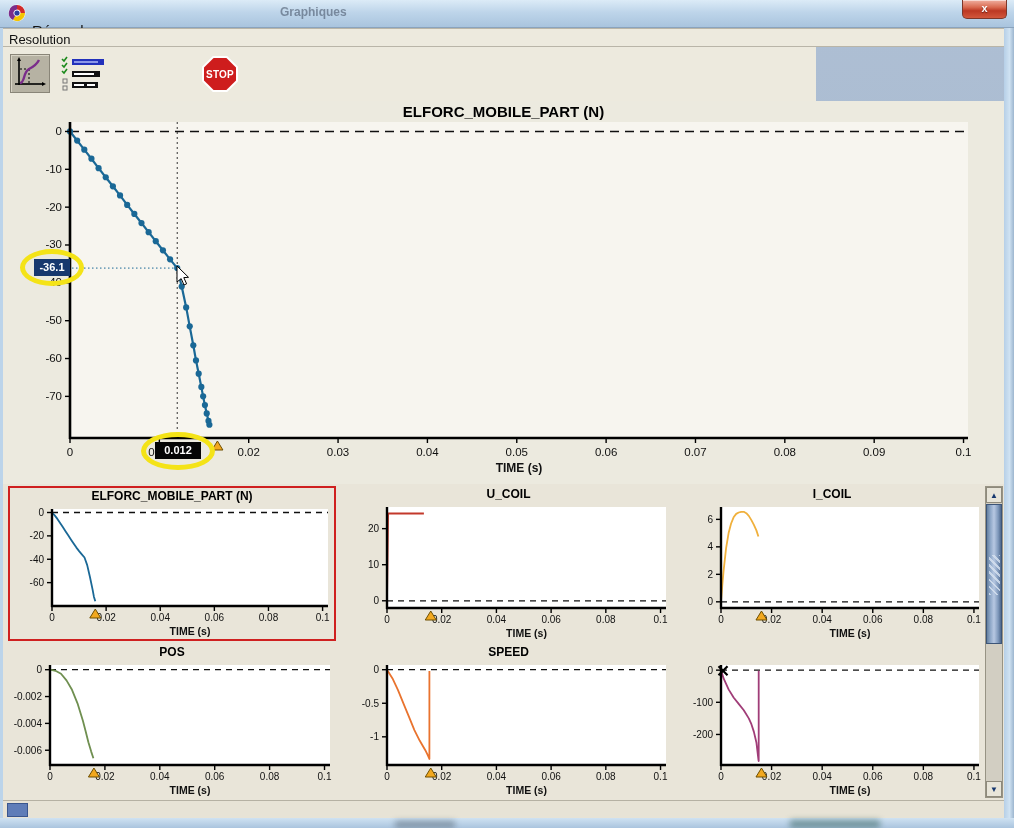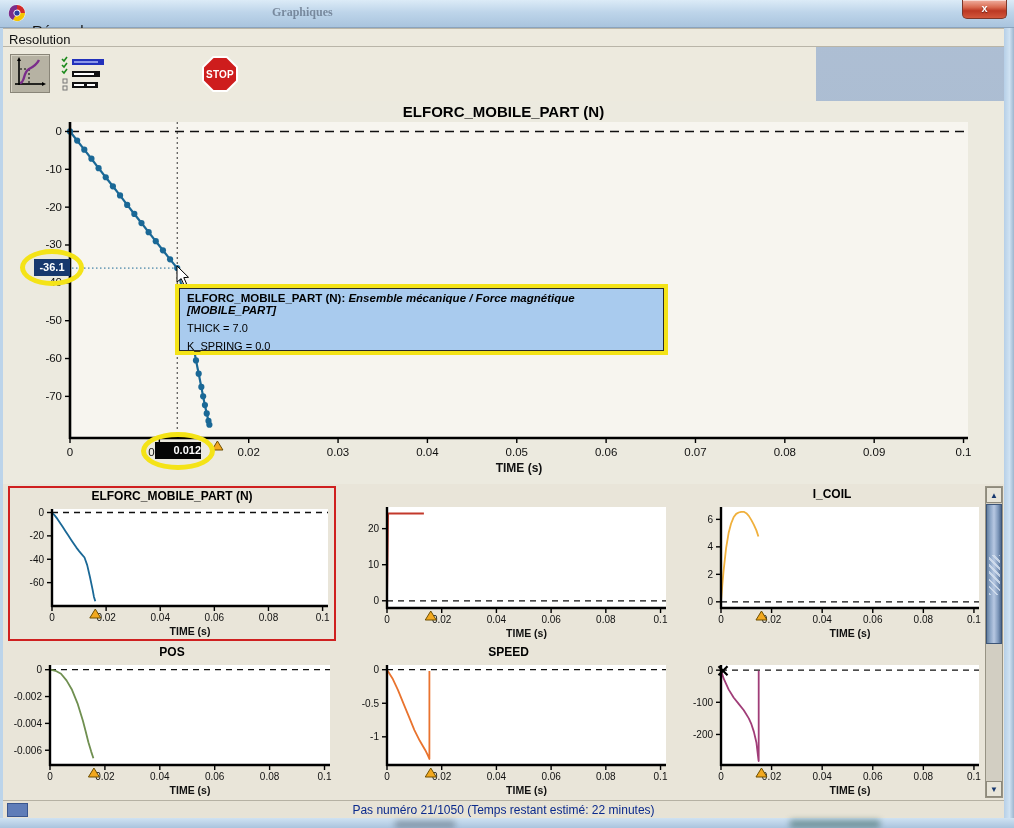--- a/index.html
+++ b/index.html
@@ -7,22 +7,22 @@
   body { font-family:"Liberation Sans", sans-serif; }
   .screen { position:relative; width:1014px; height:828px; overflow:hidden;
             background:linear-gradient(180deg,#aebfd4 0%,#9fb2c8 100%); }
 
   
   .titlebar { position:absolute; left:0; top:0; width:1014px; height:28px;
     background:linear-gradient(180deg,#dcebf7 0%,#bed5ea 45%,#a9c4de 100%);
     border-bottom:1px solid #8aa3bd; }
   .app-icon { position:absolute; left:8px; top:4px; width:18px; height:18px; }
   .title-text { position:absolute; left:32px; top:22px; font-size:15px; color:#151515;text-decoration:underline; }
-  .bg-window-title { position:absolute; left:272px; top:5px; font-size:12px;
-    color:rgba(62,74,94,0.55); filter:blur(0.7px); font-weight:bold;font-family:Liberation Serif, serif; }
+  .bg-window-title { position:absolute; left:280px; top:5px; font-size:12px;
+    color:rgba(62,74,94,0.55); filter:blur(0.7px); font-weight:bold; }
   .close-btn { position:absolute; right:7px; top:0; width:45px; height:19px;
     background:linear-gradient(180deg,#f0b0a0 0%,#d96a50 40%,#bc3823 60%,#d2573c 100%);
     border:1px solid #7c372a; border-top:none; border-radius:0 0 5px 5px;
     color:#fff; font-weight:bold; font-size:11px; text-align:center; line-height:17px;
     text-shadow:0 1px 1px #6e2317; box-shadow:inset 0 1px 0 rgba(255,255,255,.55); cursor:pointer; }
   .aero-left  { position:absolute; left:0; top:28px; width:3px;  height:790px; background:#bcd4ea; }
   .aero-right { position:absolute; left:1004px; top:28px; width:10px; height:790px;
     background:linear-gradient(90deg,#b6cfe7,#cfe2f2 55%,#9db6cf); }
   .aero-bottom{ position:absolute; left:0; top:818px; width:1014px; height:10px;
     background:linear-gradient(180deg,#cfe2f2,#aac4de); }
@@ -48,21 +48,21 @@
   .main-panel { position:absolute; left:3px; top:101px; width:1001px; height:383px; background:#eceadf; }
   .main-title { position:absolute; left:0; top:2px; width:100%; text-align:center;
     font-size:15px; font-weight:bold; color:#000; }
   .chart-canvas { position:absolute; left:0; top:0; width:100%; height:100%; }
   .main-panel .chart-canvas { top:0; height:383px; }
 
   
   .yv-label { position:absolute; left:31px; top:158px; width:36px; height:17px; background:#17386e;
     color:#fff; font-size:11px; font-weight:bold; text-align:center; line-height:17px; }
   .xv-label { position:absolute; left:152px; top:341px; width:46px; height:17px; background:#050505;
-    color:#fff; font-size:11px; font-weight:bold; text-align:right; line-height:17px; }
+    color:#fff; font-size:11px; font-weight:bold; text-align:center; line-height:17px; }
   .hl-ellipse { position:absolute; border:5px solid #f4e317; border-radius:50%; pointer-events:none; }
   .hl-y { left:17px; top:148px; width:64px; height:37px; }
   .hl-x { left:138px; top:331px; width:74px; height:38px; }
   .tooltip { position:absolute; left:172px; top:183px; width:493px; height:71px;
     border:4px solid #f4e317; background:#f4e317; }
   .tooltip-inner { width:100%; height:100%; background:#a9cbee; border:1px solid #2a2a2a;
     padding:3px 7px; font-size:11px; color:#000; }
   .tt-title { font-size:11.5px; margin-bottom:6px; }
   .tt-title .b { font-weight:bold; }
   .tt-title .bi { font-weight:bold; font-style:italic; }
@@ -235,27 +235,20 @@
 
     <div class="hl-ellipse hl-y"></div>
     <div class="yv-label">-36.1</div>
     <div class="hl-ellipse hl-x"></div>
     <div class="xv-label">0.012</div>
 
     <svg class="cursor-arrow" viewBox="0 0 16 22">
       <path d="M2 0 L2 16 L6.2 12.6 L9 19 L11.6 17.8 L8.8 11.6 L13.5 11.3 Z" fill="#fff" stroke="#000" stroke-width="1"></path>
     </svg>
 
-    <div class="tooltip">
-      <div class="tooltip-inner">
-        <div class="tt-title"><span class="b">ELFORC_MOBILE_PART (N):</span><span class="bi"> Ensemble mécanique / Force magnétique [MOBILE_PART]</span></div>
-        <div class="tt-line">THICK = 7.0</div>
-        <div class="tt-line">K_SPRING = 0.0</div>
-      </div>
-    </div>
   </div>
 
   <div class="charts-area">
     <div class="cell selected" style="left:5px; top:2px; width:328px; height:155px;">
       <div class="cell-title">ELFORC_MOBILE_PART (N)</div>
       <div class="chart-canvas"><svg width="324" height="135">
             <rect x="42" y="5" width="276" height="97" fill="#ffffff"></rect>
             <line x1="42" y1="8.506024096385541" x2="318" y2="8.506024096385541" stroke="#101010" stroke-width="1.3" stroke-dasharray="6,5"></line>
             <path d="M42.0 8.5 L44.7 11.4 L47.4 14.9 L50.1 19.0 L52.8 23.1 L55.5 27.2 L58.2 31.3 L60.9 35.4 L63.6 39.5 L66.4 43.6 L69.1 47.1 L71.8 50.3 L74.5 53.5 L77.2 61.1 L79.9 72.8 L82.6 85.6 L83.9 92.7 L85.3 97.3" fill="none" stroke="#1a6896" stroke-width="1.8" stroke-linejoin="round"></path>
             <line x1="42" y1="5" x2="42" y2="103" stroke="#000" stroke-width="2.4"></line>
@@ -278,20 +271,21 @@
             <text x="204.35294117647058" y="117" text-anchor="middle" font-size="10" fill="#111" font-family="Liberation Sans, sans-serif">0.06</text>
             <line x1="258.47058823529414" y1="102" x2="258.47058823529414" y2="107" stroke="#000" stroke-width="1.4"></line>
             <text x="258.47058823529414" y="117" text-anchor="middle" font-size="10" fill="#111" font-family="Liberation Sans, sans-serif">0.08</text>
             <line x1="312.5882352941177" y1="102" x2="312.5882352941177" y2="107" stroke="#000" stroke-width="1.4"></line>
             <text x="312.5882352941177" y="117" text-anchor="middle" font-size="10" fill="#111" font-family="Liberation Sans, sans-serif">0.1</text>
             <text x="180" y="131" text-anchor="middle" font-size="10.5" font-weight="bold" fill="#111" font-family="Liberation Sans, sans-serif">TIME (s)</text>
             <path d="M85.29411764705884 105 L79.79411764705884 114 L90.79411764705884 114 Z" fill="#f2a81f" stroke="#6e4f00" stroke-width="1"></path>
           </svg></div>
     </div>
     <div class="cell" style="left:342px; top:2px; width:327px; height:155px;">
+      <div class="cell-title">U_COIL</div>
       <div class="chart-canvas"><svg width="327" height="139">
             <rect x="42" y="5" width="279" height="101" fill="#ffffff"></rect>
             <line x1="42" y1="98.78571428571429" x2="321" y2="98.78571428571429" stroke="#101010" stroke-width="1.3" stroke-dasharray="6,5"></line>
             <path d="M42.0 98.8 L43.1 11.5 L78.9 11.5" fill="none" stroke="#c3392b" stroke-width="1.8" stroke-linejoin="round"></path>
             <line x1="42" y1="5" x2="42" y2="107" stroke="#000" stroke-width="2.4"></line>
             <line x1="41" y1="106" x2="321" y2="106" stroke="#000" stroke-width="2.4"></line>
             <line x1="37" y1="98.78571428571429" x2="42" y2="98.78571428571429" stroke="#000" stroke-width="1.4"></line>
             <text x="34" y="102.28571428571429" text-anchor="end" font-size="10" fill="#111" font-family="Liberation Sans, sans-serif">0</text>
             <line x1="37" y1="62.71428571428571" x2="42" y2="62.71428571428571" stroke="#000" stroke-width="1.4"></line>
             <text x="34" y="66.21428571428571" text-anchor="end" font-size="10" fill="#111" font-family="Liberation Sans, sans-serif">10</text>
@@ -442,21 +436,20 @@
       <div class="sb-btn sb-up">▲</div>
       <div class="sb-thumb">
         <div class="sb-grip"></div>
       </div>
       <div class="sb-btn sb-down">▼</div>
     </div>
   </div>
 
   <div class="statusbar">
     <div class="progress-chunk"></div>
-    <div class="status-text">Pas numéro 21/1050 (Temps restant estimé: 22 minutes)</div>
   </div>
 
   <div class="aero-left"></div>
   <div class="aero-right"></div>
   <div class="aero-bottom">
     <div class="blur-blob" style="left:395px; top:3px; width:60px; height:7px; background:#5a6a78;"></div>
 
     <div class="blur-blob" style="left:790px; top:2px; width:90px; height:8px; background:#3c6864;"></div>
   </div>
 </div>

